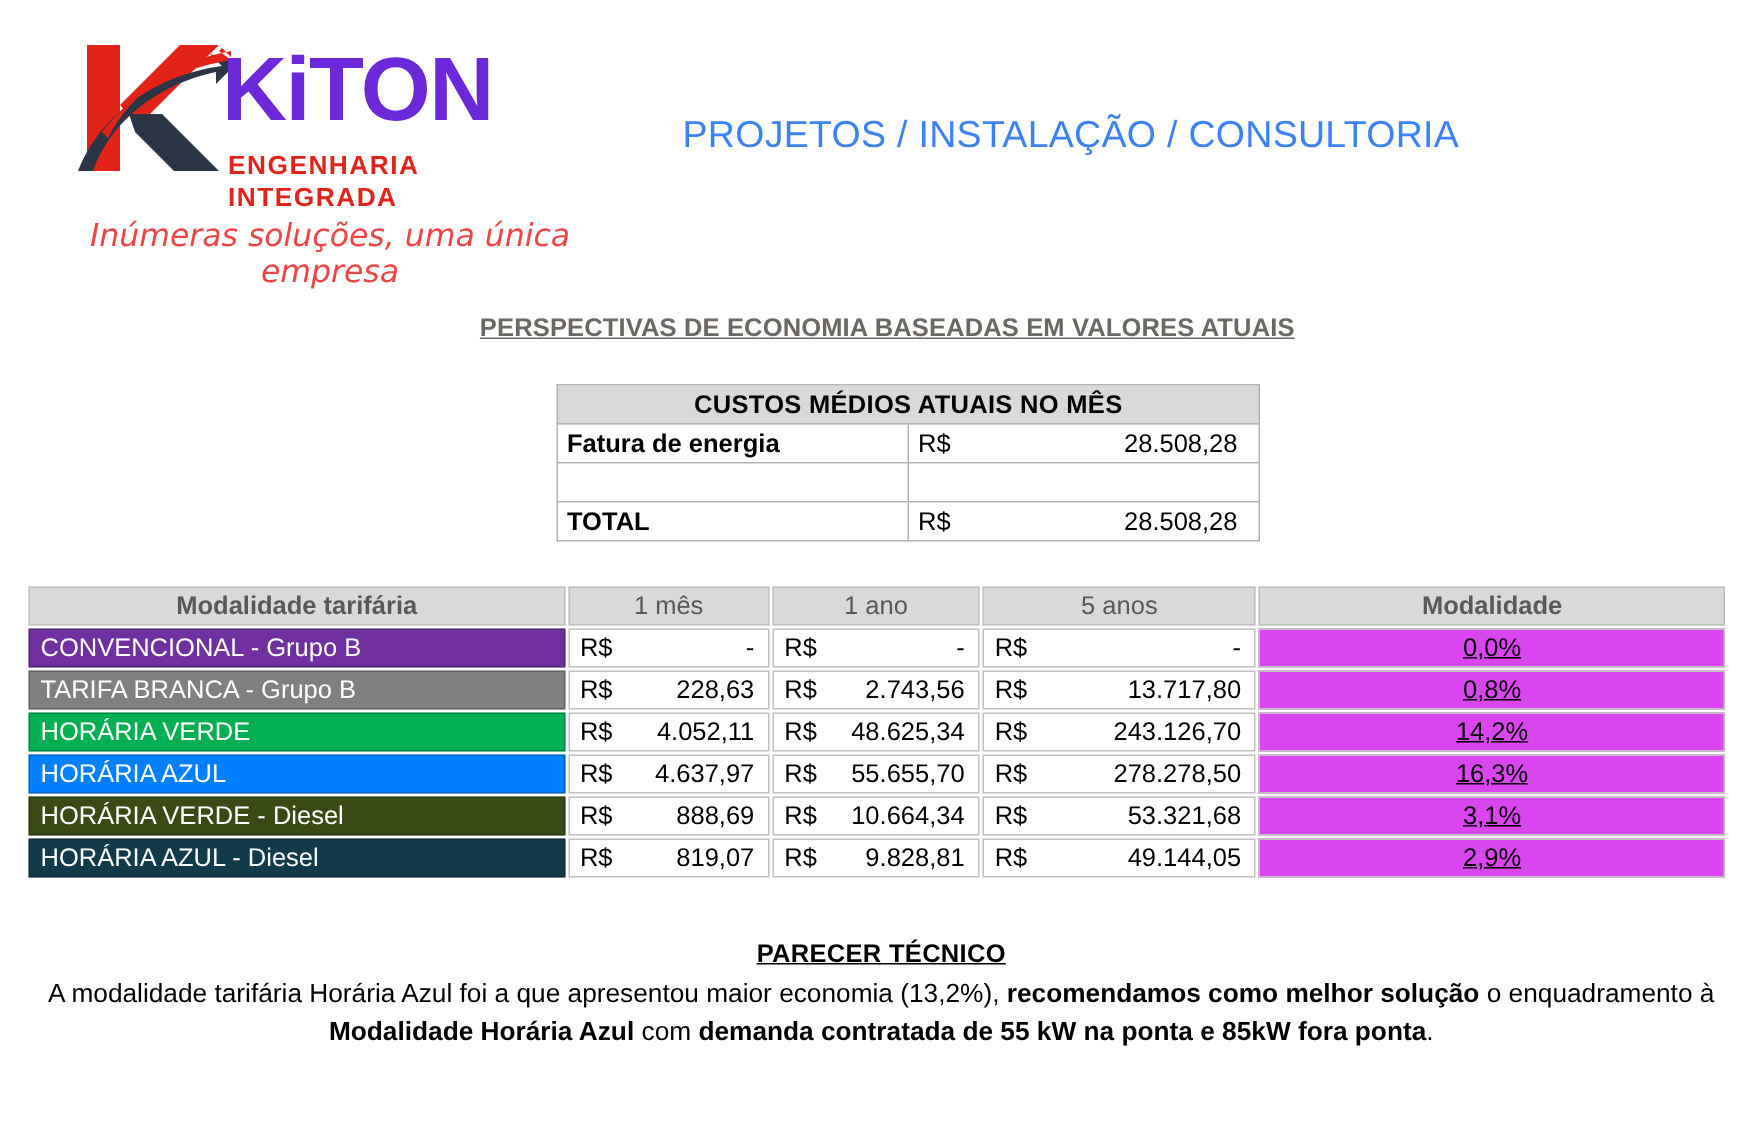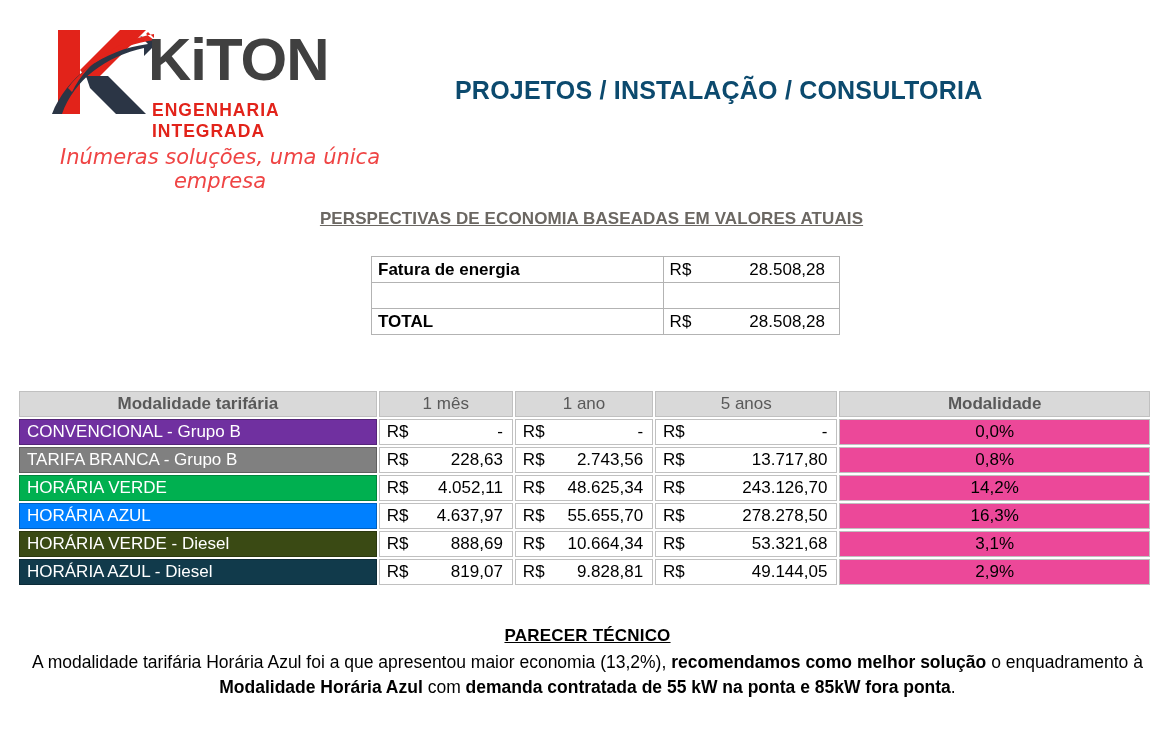--- a/index.html
+++ b/index.html
@@ -37,21 +37,21 @@
     width: 110px;
     height: 98px;
   }
   .logo-word {
     position: absolute;
     left: 98px;
     top: 12px;
     font-size: 60px;
     font-weight: bold;
     letter-spacing: -1px;
-    color: #404040;
+    color: #6d28d9;
     font-family: "Liberation Sans", sans-serif;
     line-height: 1;
   }
   .logo-sub {
     position: absolute;
     left: 102px;
     top: 82px;
     font-size: 17.5px;
     font-weight: bold;
     letter-spacing: 1.0px;
@@ -68,22 +68,22 @@
     font-style: italic;
     color: #ef4444;
     font-family: "DejaVu Sans", sans-serif;
     margin-top: 12px;
   }
   .header-title {
     position: absolute;
     left: 455px;
     top: 76px;
     font-size: 25px;
-    font-weight: bold;
-    color: #0c4a6e;
+    font-weight: normal;
+    color: #3b82f6;
     letter-spacing: 0.2px;
     font-family: "Liberation Sans", sans-serif;
   }
 
   
   .section-title {
     position: absolute;
     left: 4px;
     top: 209px;
     width: 1175px;
@@ -175,21 +175,22 @@
     font-weight: bold;
     color: #ffffff;
     text-align: left;
     padding-left: 7px !important;
     border: 1px solid rgba(0,0,0,0.25) !important;
   }
   .pct-cell {
     text-align: center;
     font-weight: bold;
     color: #000;
-    background: #ec4899;
+    background: #d946ef;
+    text-decoration: underline;
   }
   .money-cell {
     background: #fff;
     position: relative;
   }
   .money-cell .cur {
     position: absolute;
     left: 7px;
     top: 50%;
     transform: translateY(-50%);
@@ -251,20 +252,23 @@
     <div class="logo-tag">Inúmeras soluções, uma única empresa</div>
   </div>
 
   <div class="header-title">PROJETOS / INSTALAÇÃO / CONSULTORIA</div>
 </div>
 
 <div class="section-title">PERSPECTIVAS DE ECONOMIA BASEADAS EM VALORES ATUAIS</div>
 
 <table class="costs-table">
   <tbody>
+    <tr>
+      <td class="costs-head" colspan="2">CUSTOS MÉDIOS ATUAIS NO MÊS</td>
+    </tr>
     <tr>
       <td class="costs-label" style="width:291px">Fatura de energia</td>
       <td class="cell-money" style="width:176px">
         <span class="cur">R$</span>
         <span class="amt">28.508,28</span>
       </td>
     </tr>
     <tr>
       <td class="costs-label"></td>
       <td class="cell-money">

